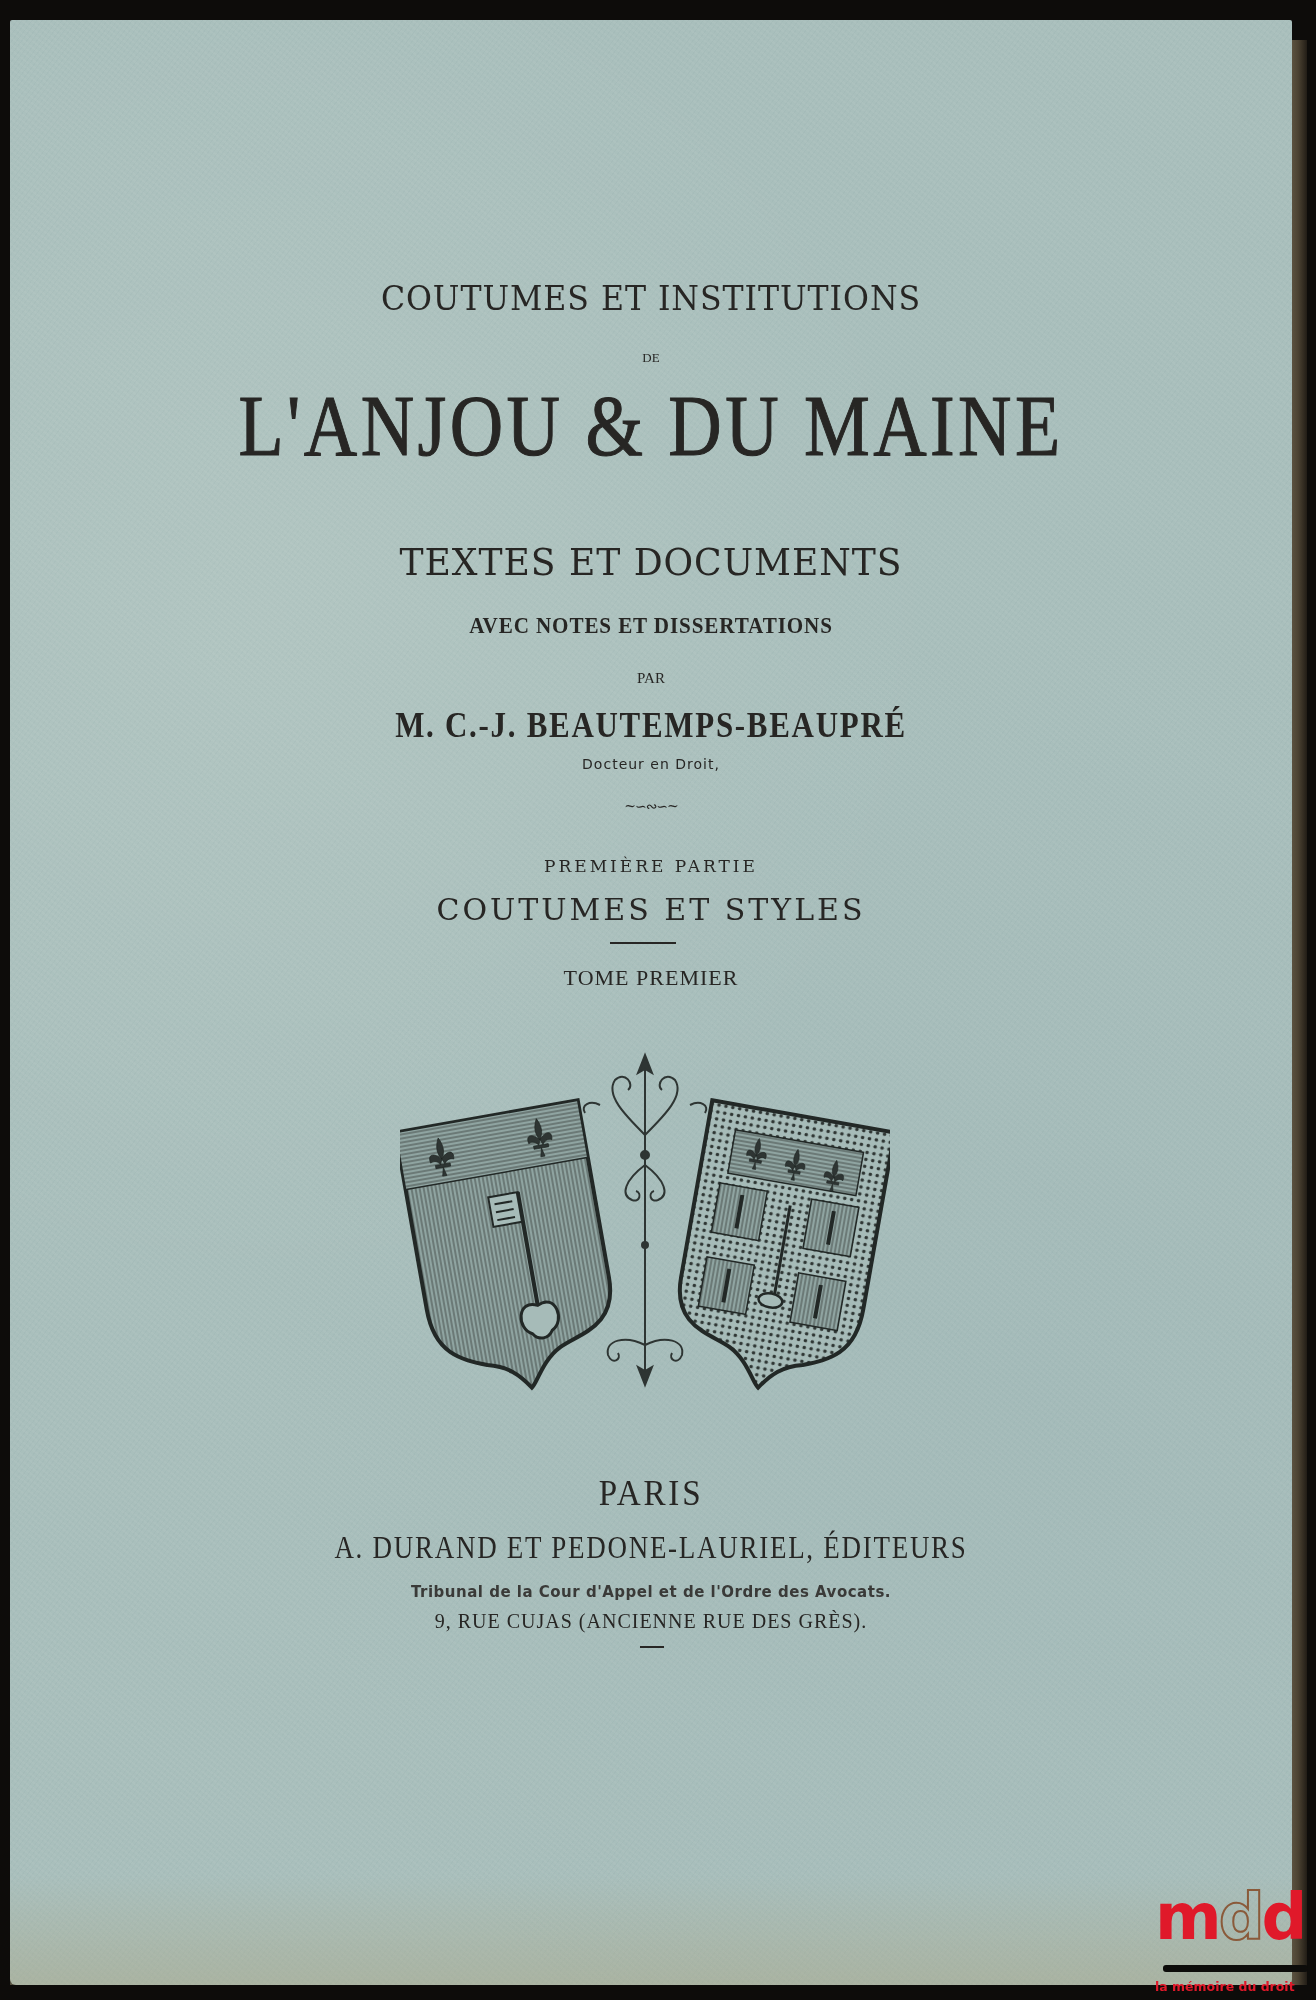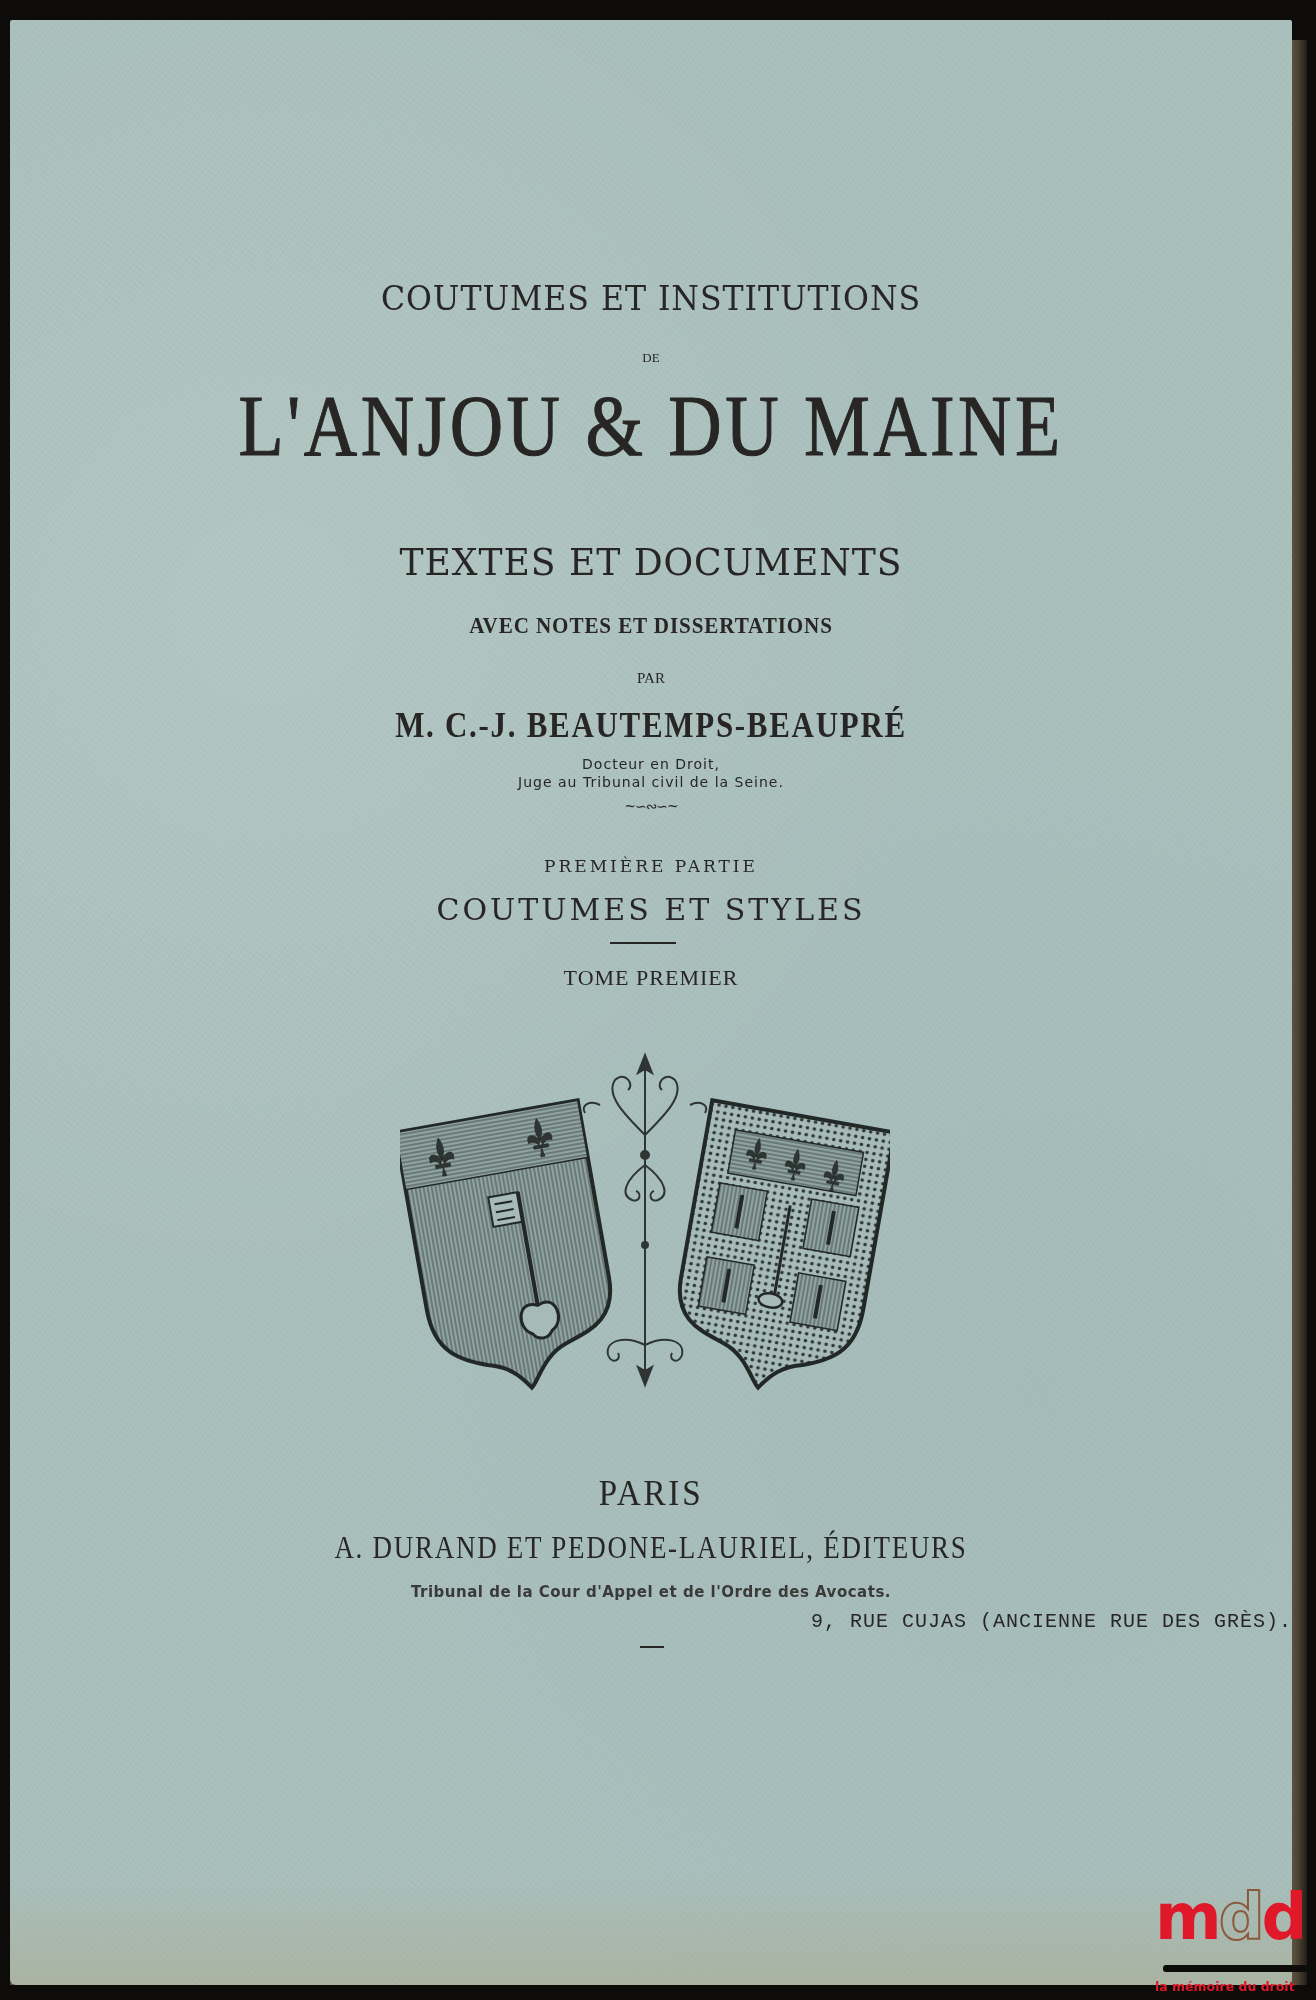--- a/index.html
+++ b/index.html
@@ -42,21 +42,21 @@
   .t10 { top:754px; font-size:14px; font-family:"DejaVu Sans", sans-serif; letter-spacing:1px; }
   .orn1 { top:778px; font-size:14px; letter-spacing:-1px; }
   .t11 { top:836px; font-size:17px; font-family:"DejaVu Serif", serif; letter-spacing:3px; }
   .t12 { top:872px; font-size:30px; font-family:"DejaVu Serif", serif; letter-spacing:3px; }
   .rule1 { position:absolute; left:600px; top:922px; width:66px; height:2px; background:#272624; }
   .t13 { top:945px; font-size:22px; font-family:"Liberation Serif", serif; letter-spacing:1px; }
   .crest { position:absolute; left:390px; top:1025px; width:490px; height:350px; }
   .t14 { top:1452px; font-size:36px; font-family:"Liberation Serif", serif; letter-spacing:3px; transform:scaleX(0.92); }
   .t15 { top:1510px; font-size:31px; font-family:"Liberation Serif", serif; letter-spacing:2px; transform:scaleX(0.87); }
   .t16 { top:1563px; font-size:15px; font-family:"DejaVu Sans", sans-serif; font-weight:bold; letter-spacing:0.5px; color:#3a3a38; }
-  .t17 { top:1590px; font-size:20px; font-family:Liberation Mono, monospace; letter-spacing:1px;text-align:right; }
+  .t17 { top:1590px; font-size:20px; font-family:Liberation Serif, serif; letter-spacing:1px; }
   .rule2 { position:absolute; left:630px; top:1626px; width:24px; height:2px; background:#272624; }
   .t18 { top:1636px; font-size:26px; font-family:"DejaVu Serif", serif; letter-spacing:6px; }
   .logo { position:absolute; left:1155px; top:1885px; width:158px; height:115px; }
   .logo-text {
     position:absolute; left:0; top:0; font-family:"DejaVu Sans", sans-serif;
     font-size:64px; font-weight:bold; color:#e0192a; letter-spacing:-3px; line-height:64px;
   }
   .logo-text .outline { color:transparent; -webkit-text-stroke:2px #8a5a3a; }
   .logo-bar { position:absolute; left:8px; top:80px; width:145px; height:7px; background:#0d0c0a; border-radius:3px; }
   .logo-tag {
@@ -73,21 +73,20 @@
   <div class="page-bottom-tint"></div>
 
   <div class="line t1">COUTUMES ET INSTITUTIONS</div>
   <div class="line t2">DE</div>
   <div class="line t3">L'ANJOU &amp; DU MAINE</div>
   <div class="line t5">TEXTES ET DOCUMENTS</div>
   <div class="line t6">AVEC NOTES ET DISSERTATIONS</div>
   <div class="line t7">PAR</div>
   <div class="line t8">M. C.-J. BEAUTEMPS-BEAUPRÉ</div>
   <div class="line t9">Docteur en Droit,</div>
-  <div class="line t10">Juge au Tribunal civil de la Seine.</div>
   <div class="line orn1">~∽∾∽~</div>
   <div class="line t11">PREMIÈRE PARTIE</div>
   <div class="line t12">COUTUMES ET STYLES</div>
   <div class="rule1"></div>
   <div class="line t13">TOME PREMIER</div>
 
   <svg class="crest" viewBox="0 0 490 350">
     <defs>
       <pattern id="hstripe" width="4" height="4" patternUnits="userSpaceOnUse">
         <rect width="4" height="4" fill="#8fa4a1"></rect>

